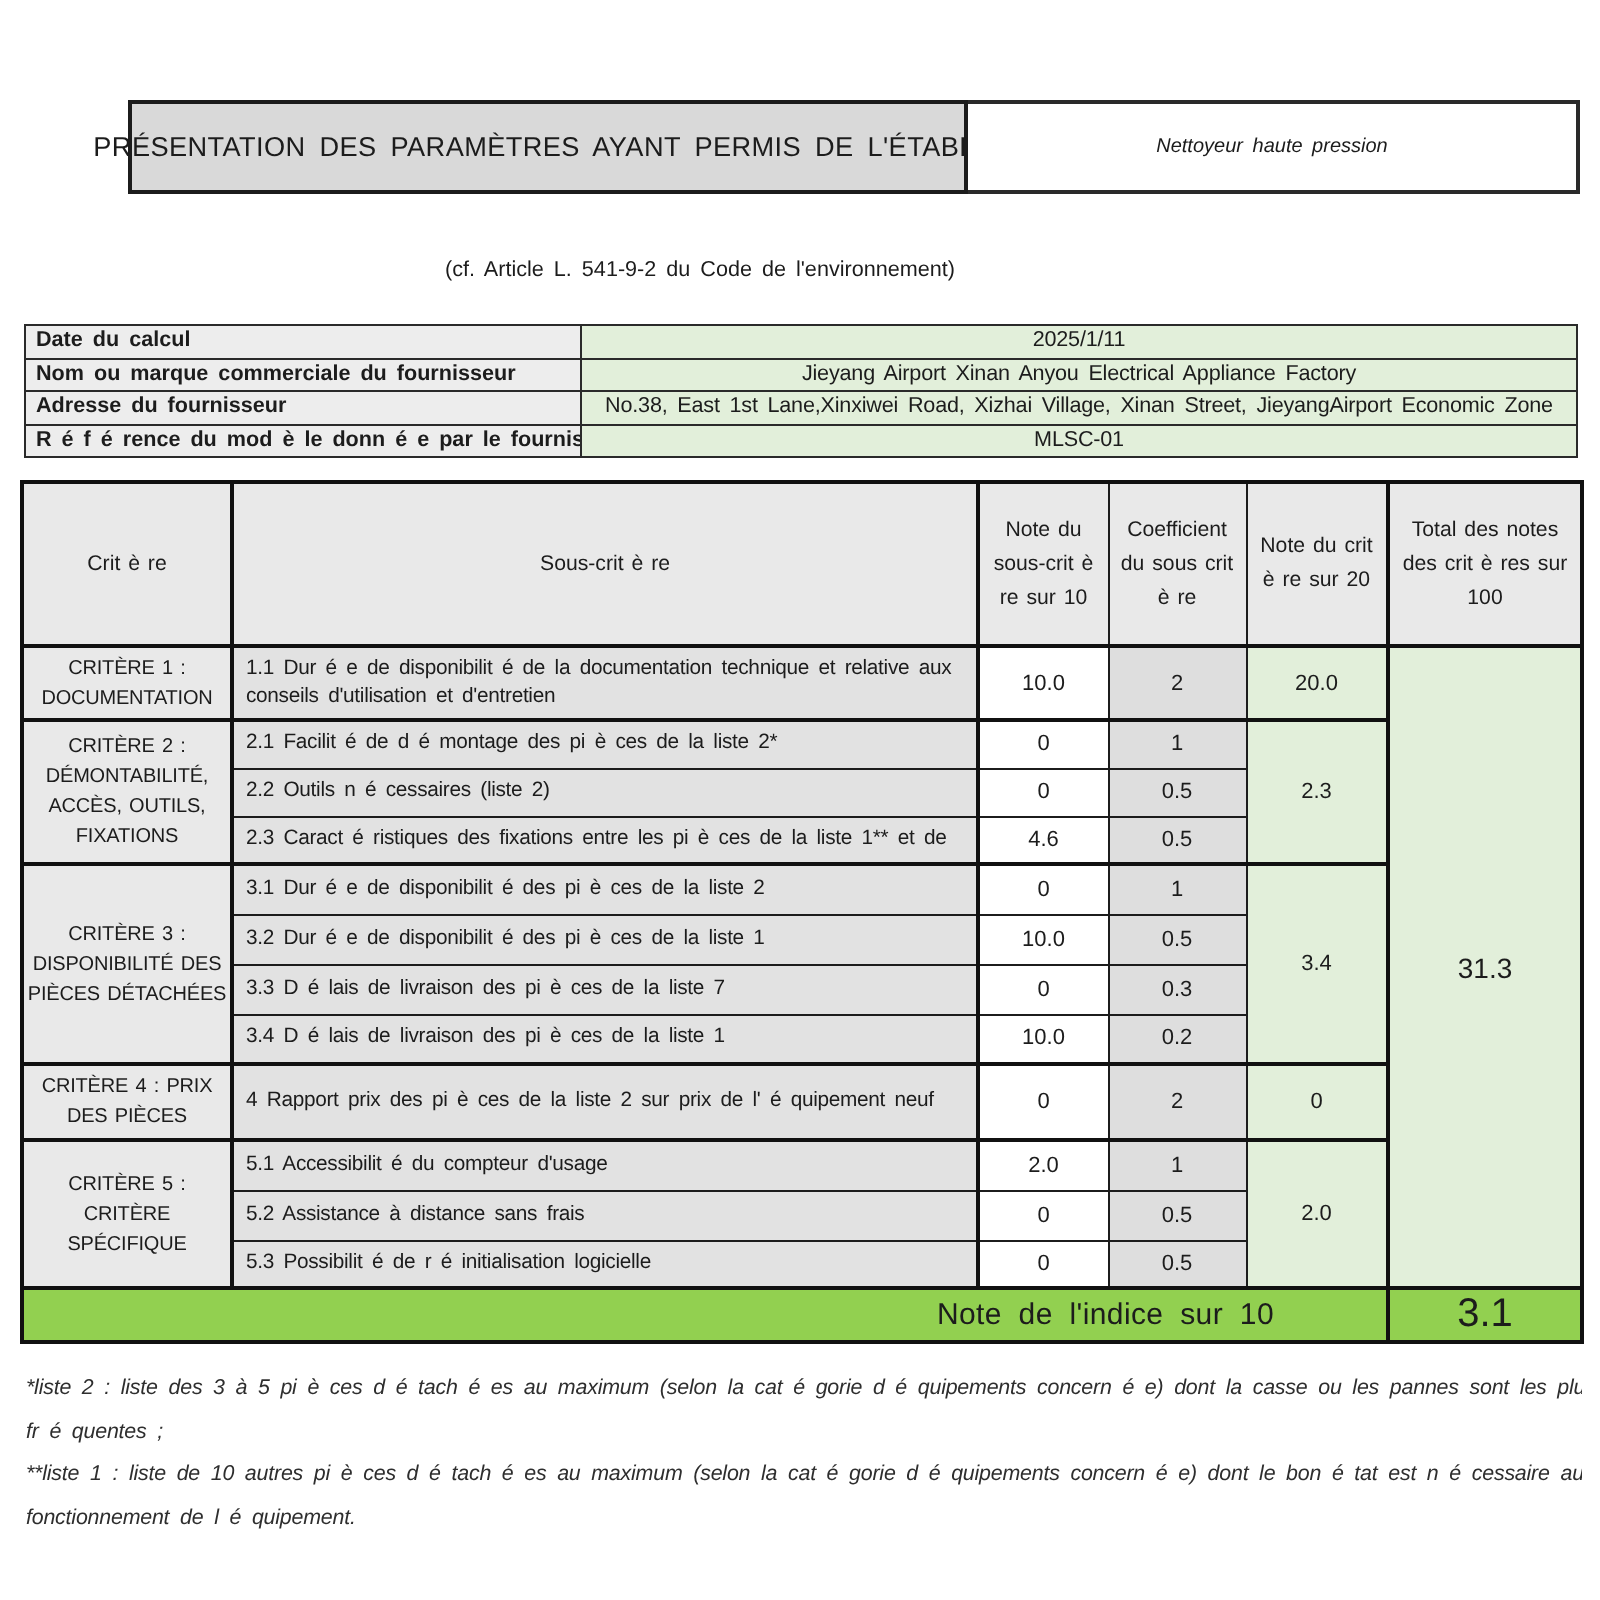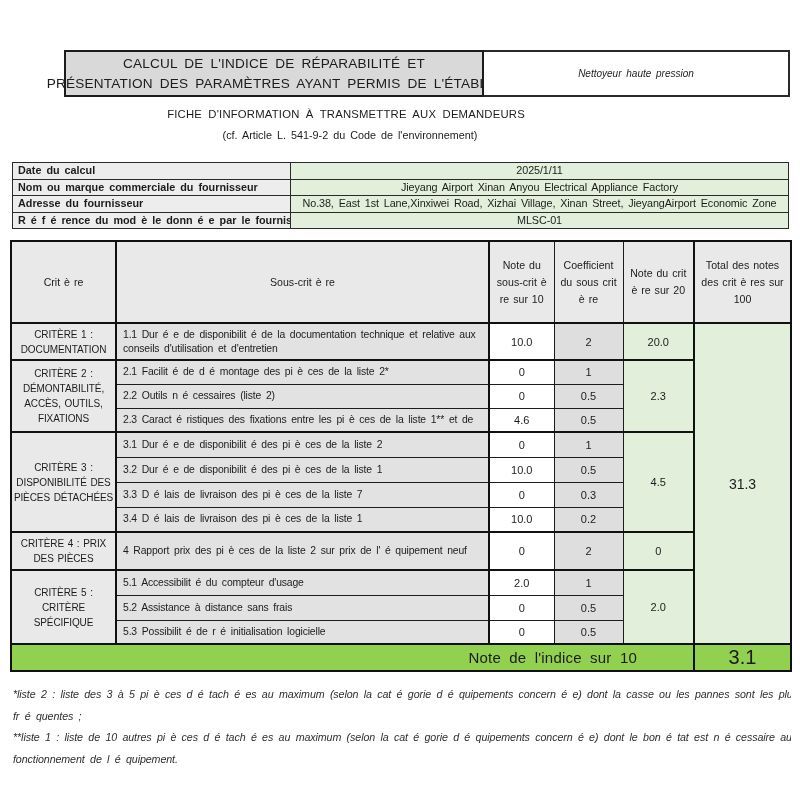--- a/index.html
+++ b/index.html
@@ -43,27 +43,25 @@
   
   .footnotes{position:absolute;left:13px;top:684px;width:778px;font-style:italic;font-size:10.7px;line-height:21.5px;color:#2e2e2e;word-spacing:2.5px;letter-spacing:-.1px;}
   .footnotes div{white-space:nowrap;overflow:hidden;}
 </style>
 </head>
 <body>
 
 <div class="doc">
 
   <div class="title-box">
-    <span class="tl">CALCUL DE L'INDICE DE RÉPARABILITÉ ET</span>
     <span class="tl">PRÉSENTATION DES PARAMÈTRES AYANT PERMIS DE L'ÉTABLIR</span>
   </div>
   <div class="product-box">
     <span class="pn">Nettoyeur haute pression</span>
   </div>
-  <div class="subtitle1">FICHE D'INFORMATION À TRANSMETTRE AUX DEMANDEURS</div>
   <div class="subtitle2">(cf. Article L. 541-9-2 du Code de l'environnement)</div>
 
   <table class="info">
     <colgroup>
         <col style="width:278px">
         <col style="width:498px">
       </colgroup>
     <tbody>
       <tr>
         <td class="lbl">Date du calcul</td>
@@ -136,21 +134,21 @@
         <td class="coef">0.5</td>
       </tr>
 
       <tr class="h-std2 grp">
         <td class="crit" rowspan="4">CRITÈRE 3 : DISPONIBILITÉ DES PIÈCES DÉTACHÉES</td>
         <td class="sub">
             <span class="one">3.1 Dur é e de disponibilit é  des pi è ces de la liste 2</span>
           </td>
         <td class="note">0</td>
         <td class="coef">1</td>
-        <td class="n20" rowspan="4">4.5</td>
+        <td class="n20" rowspan="4">3.4</td>
       </tr>
       <tr class="h-std2">
         <td class="sub">
             <span class="one">3.2 Dur é e de disponibilit é  des pi è ces de la liste 1</span>
           </td>
         <td class="note">10.0</td>
         <td class="coef">0.5</td>
       </tr>
       <tr class="h-std2">
         <td class="sub">

